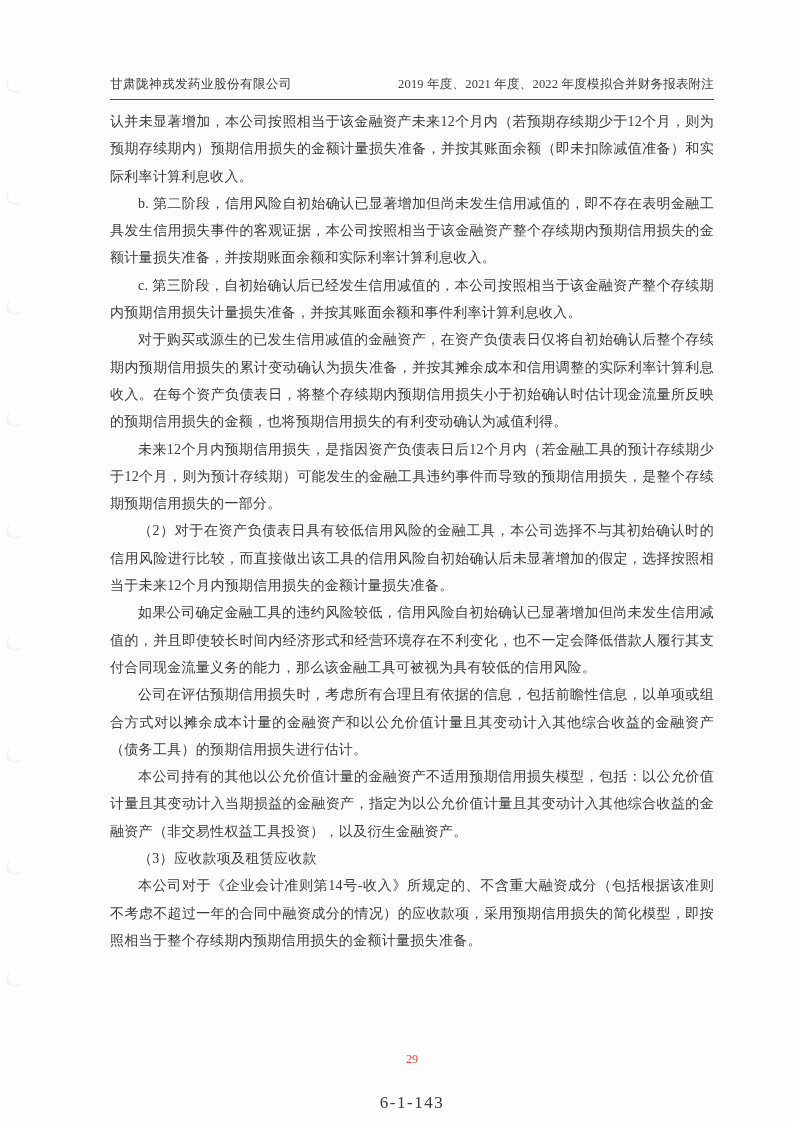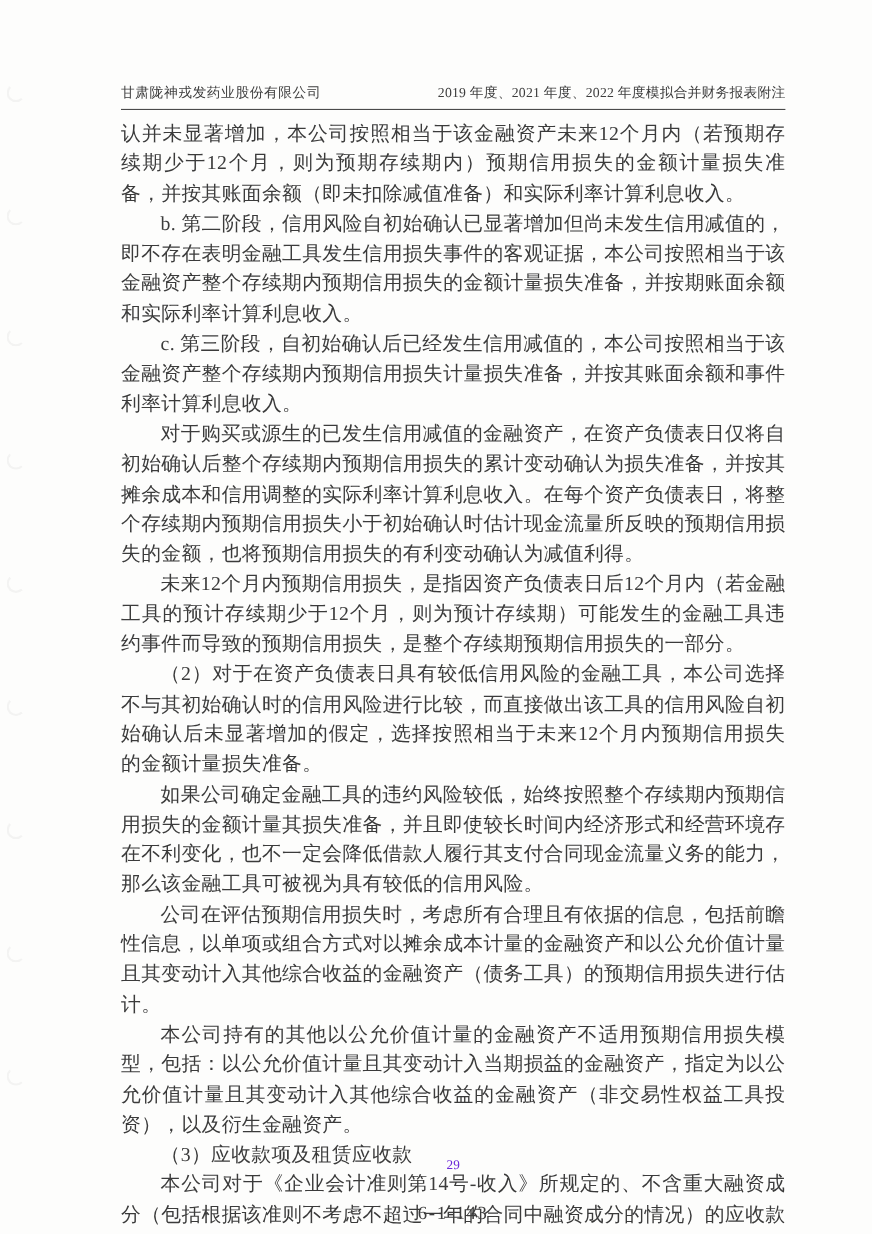--- a/index.html
+++ b/index.html
@@ -43,34 +43,34 @@
   .header .company { letter-spacing: 0.5px; }
   .header .report-title { letter-spacing: 0.2px; }
   .content {
     position: absolute;
     left: 110px;
     top: 108px;
     width: 604px;
   }
   .content p {
     margin: 0;
-    font-size: 18px;
+    font-size: 14px;
     line-height: 27.3px;
     text-align: justify;
     letter-spacing: 0.3px;
     color: #3b3b3b;
   }
   .content p.indent { text-indent: 2em; }
   .footer {
     position: absolute;
     left: 110px;
     width: 604px;
     text-align: center;
   }
-  .footer.page-num { top: 1052px; font-size: 12px; color: #6d28d9; }
+  .footer.page-num { top: 1052px; font-size: 12px; color: #ef4444; }
   .footer.doc-code { top: 1093px; font-size: 17px; letter-spacing: 1.5px; color: #3c3c3c; }
 </style>
 </head>
 <body>
 
 <div class="page">
 
   <div class="artifact" style="top:76px"></div>
   <div class="artifact" style="top:188px"></div>
   <div class="artifact" style="top:298px"></div>
@@ -86,21 +86,21 @@
     <span class="report-title">2019 年度、2021 年度、2022 年度模拟合并财务报表附注</span>
   </div>
 
   <div class="content">
     <p>认并未显著增加，本公司按照相当于该金融资产未来12个月内（若预期存续期少于12个月，则为预期存续期内）预期信用损失的金额计量损失准备，并按其账面余额（即未扣除减值准备）和实际利率计算利息收入。</p>
     <p class="indent">b. 第二阶段，信用风险自初始确认已显著增加但尚未发生信用减值的，即不存在表明金融工具发生信用损失事件的客观证据，本公司按照相当于该金融资产整个存续期内预期信用损失的金额计量损失准备，并按期账面余额和实际利率计算利息收入。</p>
     <p class="indent">c. 第三阶段，自初始确认后已经发生信用减值的，本公司按照相当于该金融资产整个存续期内预期信用损失计量损失准备，并按其账面余额和事件利率计算利息收入。</p>
     <p class="indent">对于购买或源生的已发生信用减值的金融资产，在资产负债表日仅将自初始确认后整个存续期内预期信用损失的累计变动确认为损失准备，并按其摊余成本和信用调整的实际利率计算利息收入。在每个资产负债表日，将整个存续期内预期信用损失小于初始确认时估计现金流量所反映的预期信用损失的金额，也将预期信用损失的有利变动确认为减值利得。</p>
     <p class="indent">未来12个月内预期信用损失，是指因资产负债表日后12个月内（若金融工具的预计存续期少于12个月，则为预计存续期）可能发生的金融工具违约事件而导致的预期信用损失，是整个存续期预期信用损失的一部分。</p>
     <p class="indent">（2）对于在资产负债表日具有较低信用风险的金融工具，本公司选择不与其初始确认时的信用风险进行比较，而直接做出该工具的信用风险自初始确认后未显著增加的假定，选择按照相当于未来12个月内预期信用损失的金额计量损失准备。</p>
-    <p class="indent">如果公司确定金融工具的违约风险较低，始终按照整个存续期内预期信用损失的金额计量其损失准备，并且即使较长时间内经济形式和经营环境存在不利变化，也不一定会降低借款人履行其支付合同现金流量义务的能力，那么该金融工具可被视为具有较低的信用风险。</p>
+    <p class="indent">如果公司确定金融工具的违约风险较低，信用风险自初始确认已显著增加但尚未发生信用减值的，并且即使较长时间内经济形式和经营环境存在不利变化，也不一定会降低借款人履行其支付合同现金流量义务的能力，那么该金融工具可被视为具有较低的信用风险。</p>
     <p class="indent">公司在评估预期信用损失时，考虑所有合理且有依据的信息，包括前瞻性信息，以单项或组合方式对以摊余成本计量的金融资产和以公允价值计量且其变动计入其他综合收益的金融资产（债务工具）的预期信用损失进行估计。</p>
     <p class="indent">本公司持有的其他以公允价值计量的金融资产不适用预期信用损失模型，包括：以公允价值计量且其变动计入当期损益的金融资产，指定为以公允价值计量且其变动计入其他综合收益的金融资产（非交易性权益工具投资），以及衍生金融资产。</p>
     <p class="indent">（3）应收款项及租赁应收款</p>
     <p class="indent">本公司对于《企业会计准则第14号-收入》所规定的、不含重大融资成分（包括根据该准则不考虑不超过一年的合同中融资成分的情况）的应收款项，采用预期信用损失的简化模型，即按照相当于整个存续期内预期信用损失的金额计量损失准备。</p>
   </div>
 
   <div class="footer page-num">29</div>
   <div class="footer doc-code">6-1-143</div>
 
 </div>

